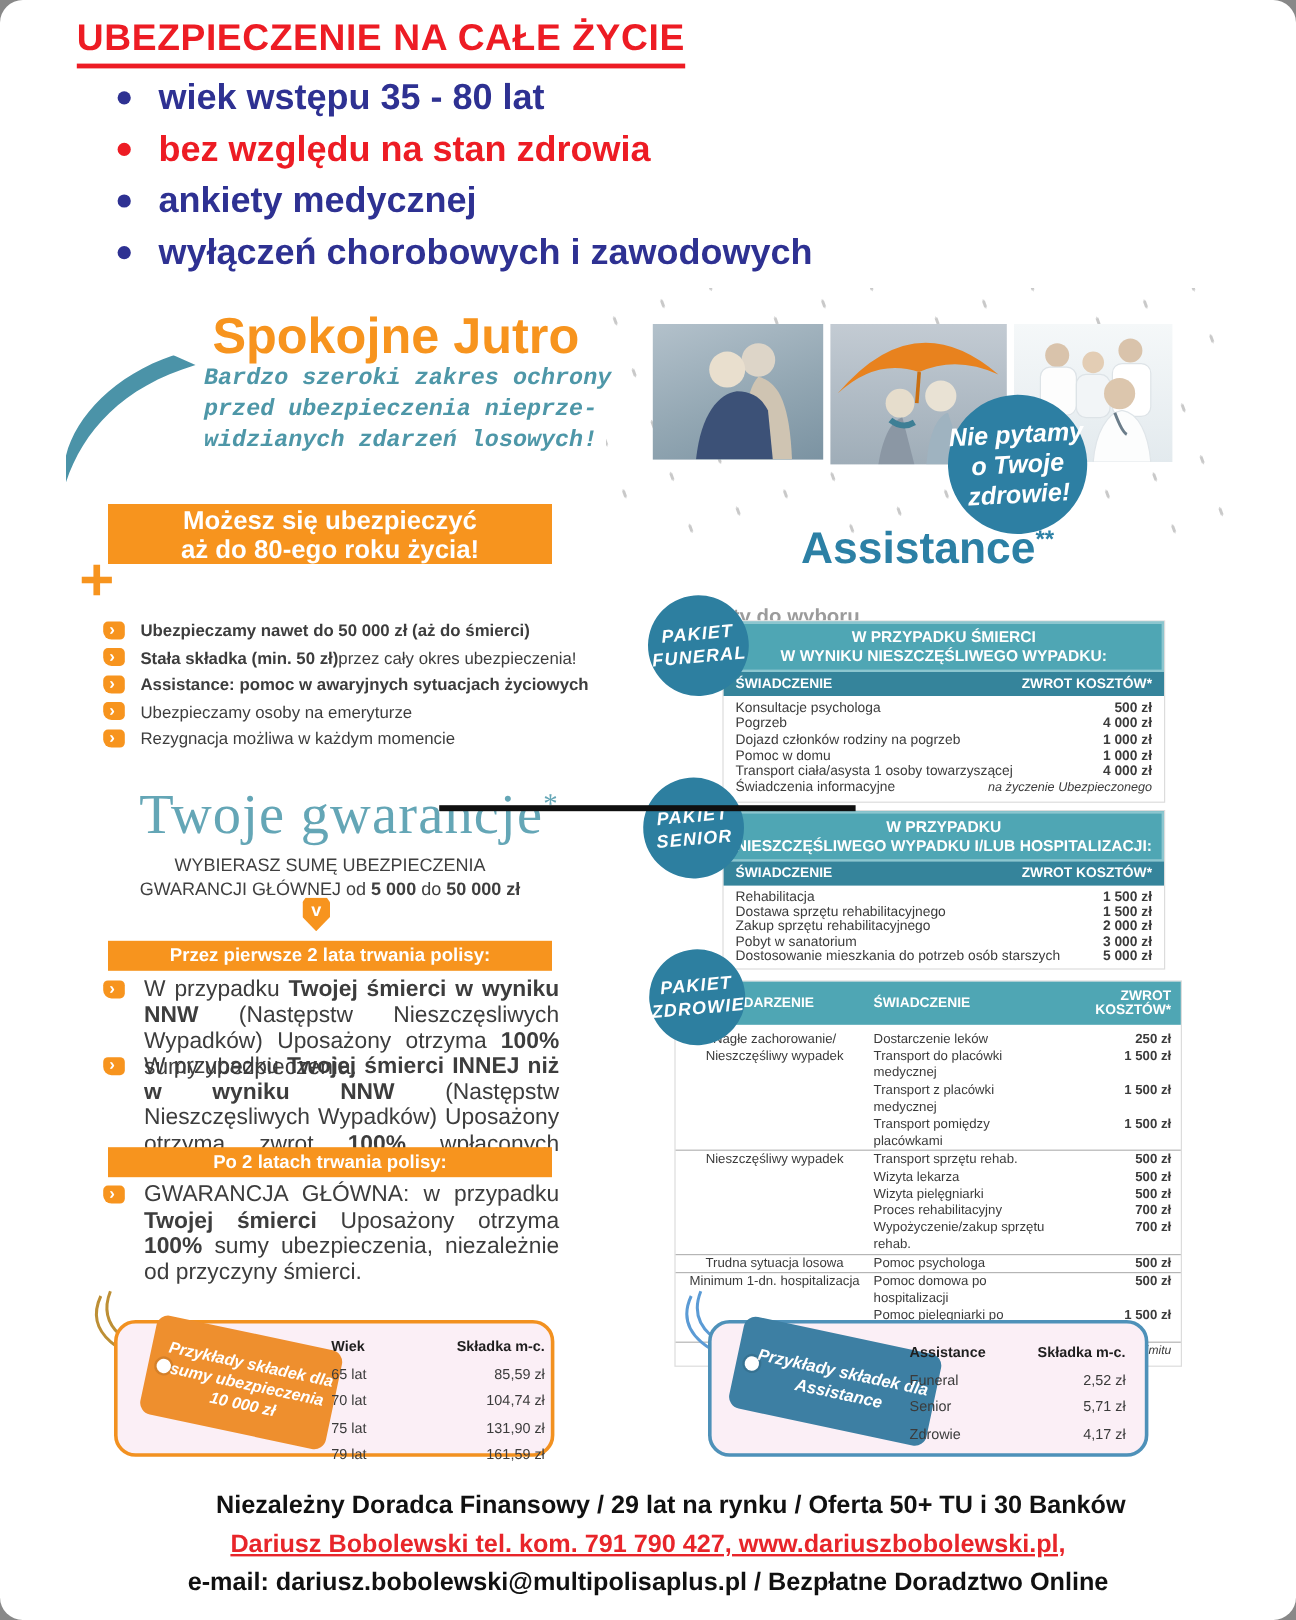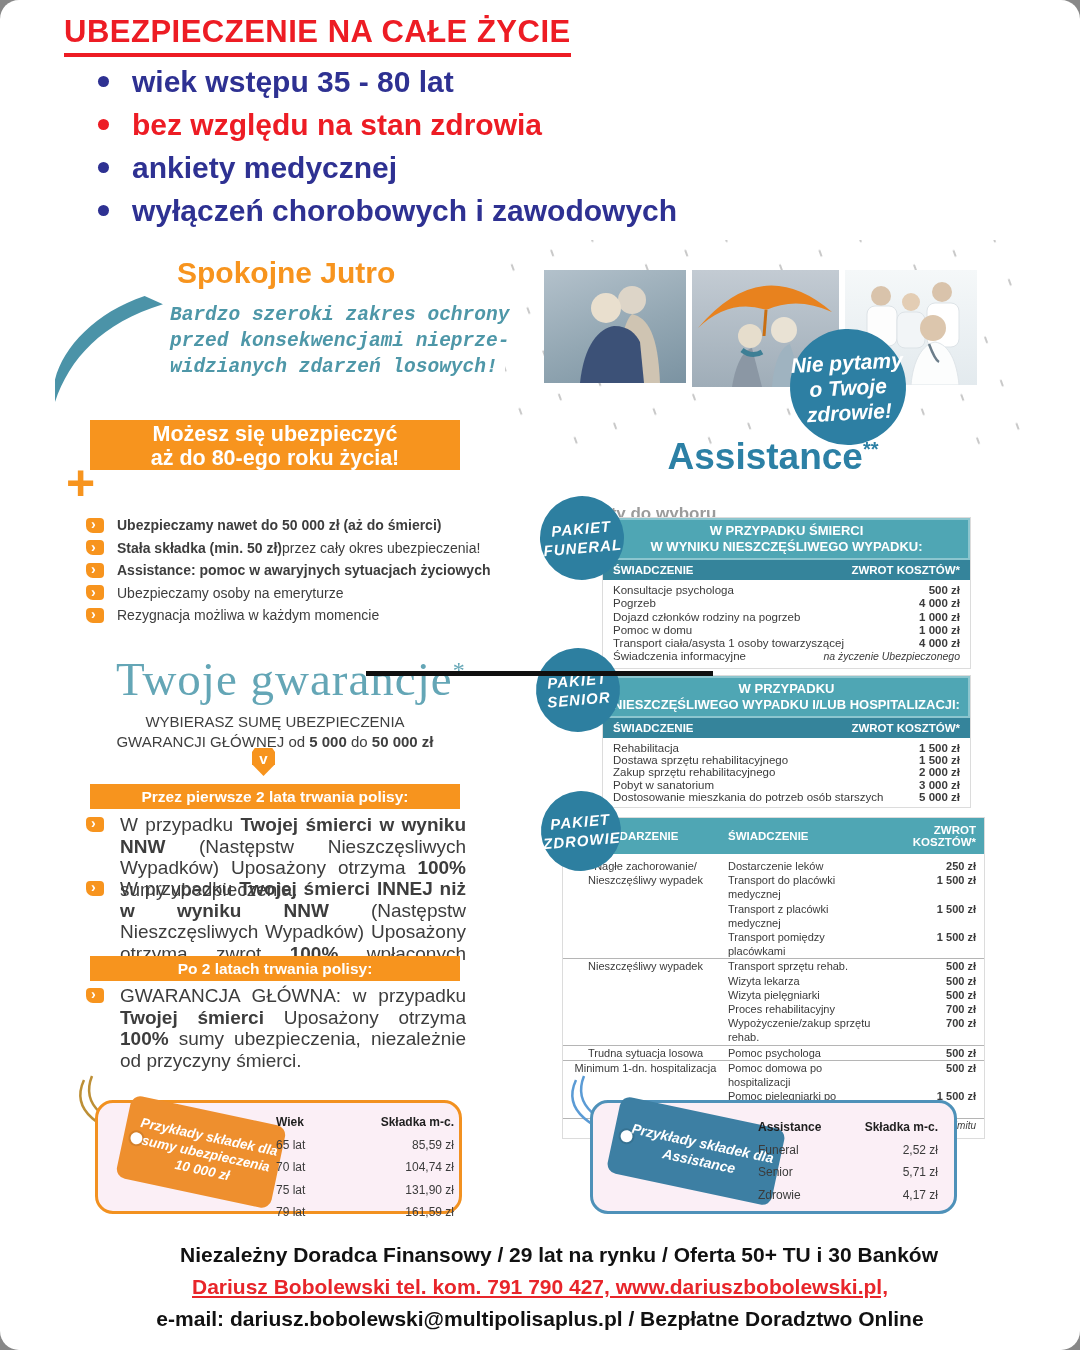--- a/index.html
+++ b/index.html
@@ -12,21 +12,21 @@
     border-bottom:4px solid #ED1C24;padding-bottom:3px;letter-spacing:.5px;white-space:nowrap;}
   .bullet-list{left:92px;top:60px;list-style:none;margin:0;padding:0;}
   .bullet-list li{position:relative;padding-left:40px;font-size:30px;font-weight:700;
     color:#2E3192;line-height:43px;white-space:nowrap;}
   .bullet-list li.red{color:#ED1C24;}
   .bullet-list li::before{content:"";position:absolute;left:6px;top:16px;width:11px;height:11px;
     border-radius:50%;background:currentColor;}
 
   
   .swoosh{left:55px;top:296px;width:110px;height:112px;}
-  .brand-name{left:177px;top:256px;font-size:30px;font-weight:800;color:#F7941E;}
+  .brand-name{left:177px;top:256px;font-size:42px;font-weight:800;color:#F7941E;}
   .brand-tagline{left:170px;top:302px;font-size:19.5px;font-weight:700;font-style:italic;
     color:#4E97A8;line-height:26px;font-family:Liberation Mono, monospace;}
 
   
   .dash-pattern{left:505px;top:240px;width:515px;height:208px;overflow:hidden;}
   .dash-pattern::before{content:"";position:absolute;left:-90px;top:-90px;width:780px;height:420px;
     background-image:radial-gradient(ellipse 1.7px 5px at 21px 23px,#c9c9c9 72%,transparent 78%);
     background-size:42px 46px;transform:rotate(-20deg);}
   .photo{overflow:hidden;z-index:1;}
   .photo svg{display:block;width:100%;height:100%;}
@@ -153,21 +153,21 @@
       <li><span>wyłączeń chorobowych i zawodowych</span></li>
     </ul>
 
   <svg class="abs swoosh" viewBox="0 0 108 110">
     <path d="M0,104 C14,62 46,26 106,8 L88,0 C40,16 8,50 0,82 Z" fill="#4B93A8"></path>
   </svg>
   <div class="abs brand-name">Spokojne Jutro</div>
   <div class="abs brand-tagline">
 
   <span style="display:block">Bardzo szeroki zakres ochrony</span>
-      <span style="display:block">przed konsekwencjami nieprze-</span>
+      <span style="display:block">przed ubezpieczenia nieprze-</span>
       <span style="display:block">widzianych zdarzeń losowych!</span>
     </div>
 
   <div class="abs dash-pattern"></div>
   <div class="abs photo photo1">
     <svg viewBox="0 0 142 113">
       <path d="M88,44 C104,48 114,64 116,113 L76,113 C76,80 78,54 88,44 Z" fill="#cfc4b2"></path>
       <circle cx="88" cy="30" r="14" fill="#ddd5c8"></circle>
       <path d="M36,113 C40,75 55,58 70,56 C85,56 92,64 96,72 L100,113 Z" fill="#3c5177"></path>
       <circle cx="62" cy="38" r="15" fill="#e9dfce"></circle>

